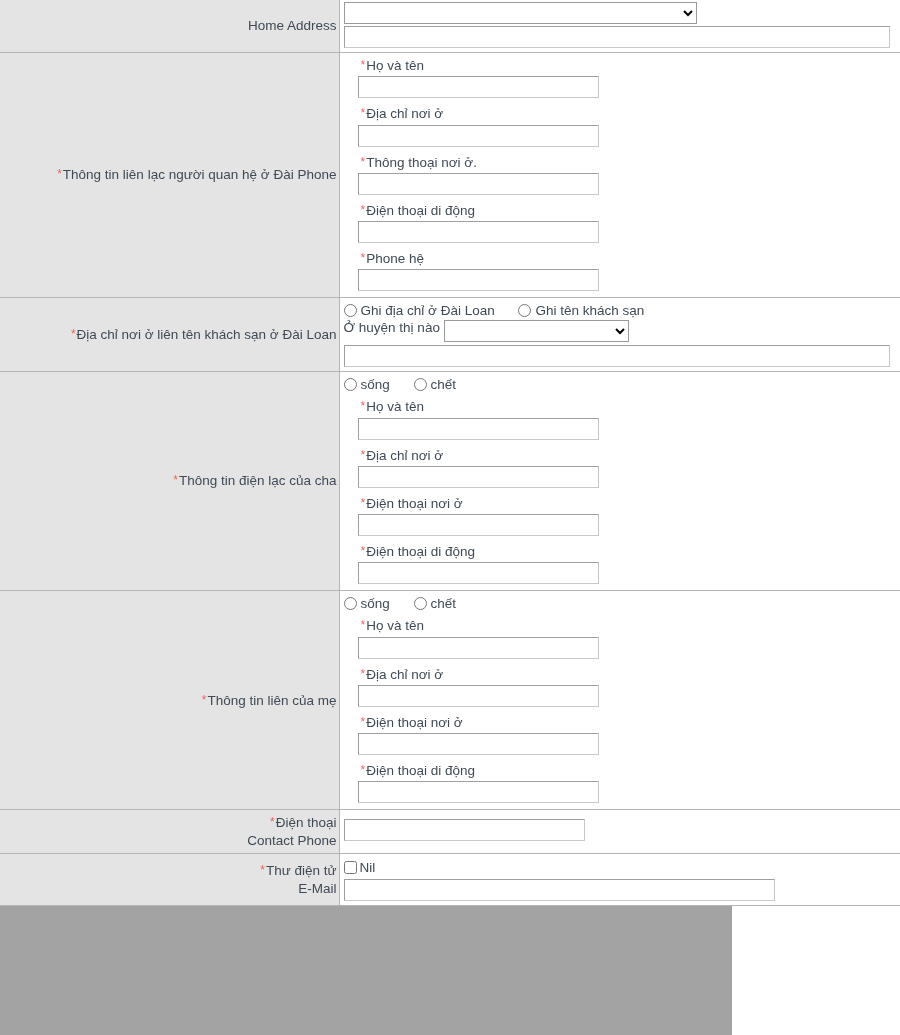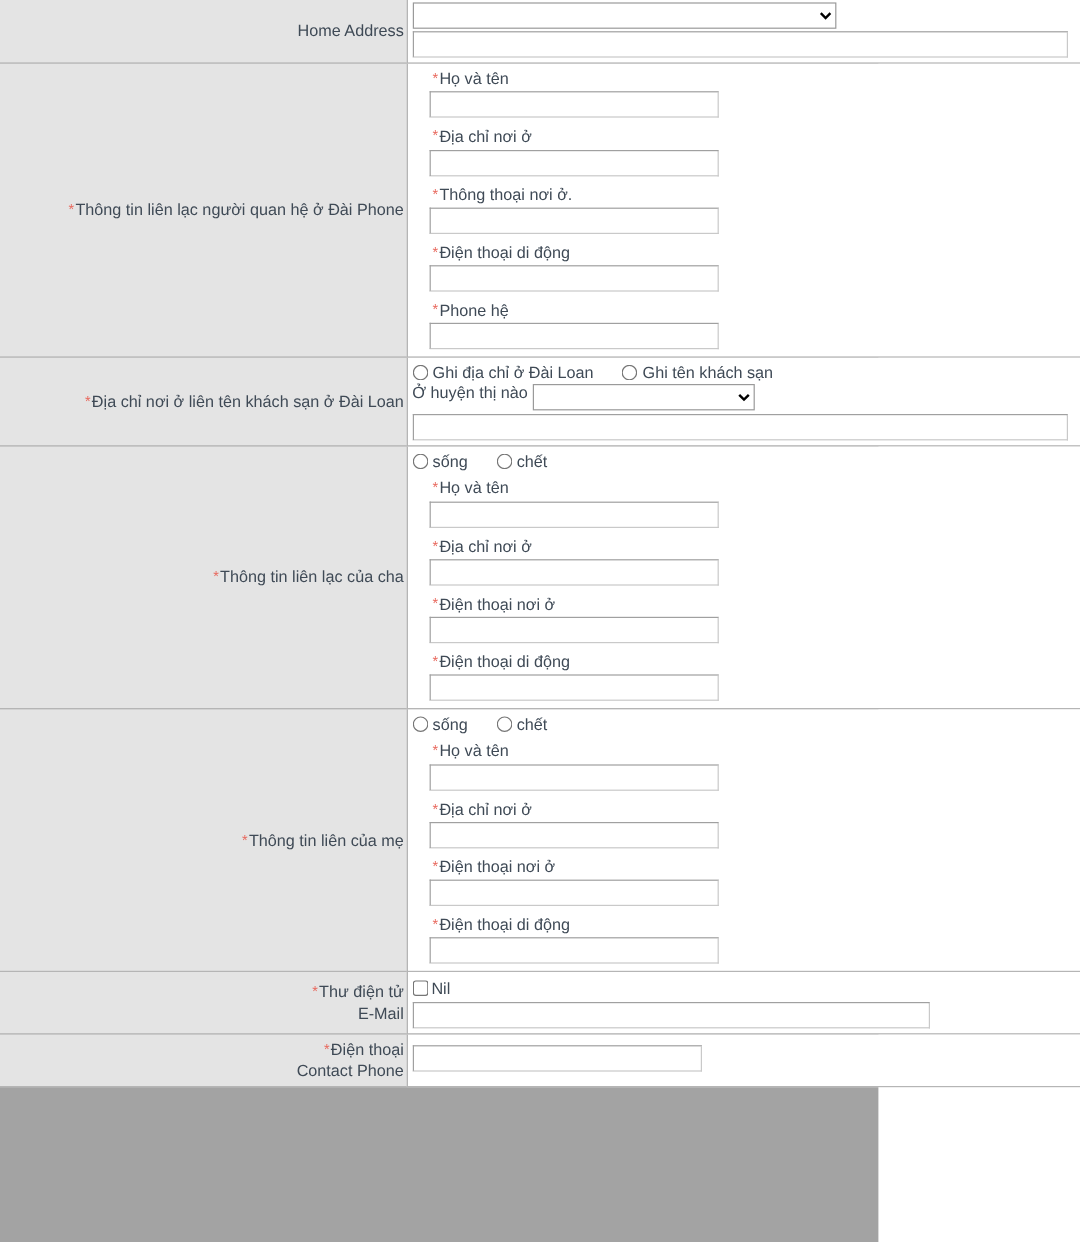--- a/index.html
+++ b/index.html
@@ -206,21 +206,21 @@
         </select>
       </div>
       <div style="padding-left:4px;">
         <input class="txt wide" type="text" value="" style="">
       </div>
     </td>
   </tr>
 
   <tr>
     <td class="label-cell">
-      <span class="req">*</span><span>Thông tin liên lạc của cha</span>
+      <span class="req">*</span><span>Thông tin điện lạc của cha</span>
     </td>
     <td class="field-cell">
       <div class="radio-row">
         <label>
           <input type="radio" name="fatherstatus" style=""><span>sống</span>
         </label>
         <label>
           <input type="radio" name="fatherstatus" style=""><span>chết</span>
         </label>
       </div>
@@ -273,49 +273,49 @@
         <input class="txt" type="text" value="" style="">
 
         <div class="fieldlabel">
           <span class="req">*</span><span>Điện thoại nơi ở</span>
         </div>
         <input class="txt" type="text" value="" style="">
 
         <div class="fieldlabel">
           <span class="req">*</span><span>Điện thoại di động</span>
         </div>
+        <input class="txt" type="text" value="" style="">
+      </div>
+    </td>
+  </tr>
+
+  <tr>
+    <td class="label-cell">
+      <span class="req">*</span><span>Điện thoại</span>
+      <span class="label-line2">Contact Phone</span>
+    </td>
+    <td class="field-cell">
+      <div style="padding:8px 0 8px 4px;">
         <input class="txt" type="text" value="" style="">
       </div>
     </td>
   </tr>
 
   <tr>
     <td class="label-cell">
       <span class="req">*</span><span>Thư điện tử</span>
       <span class="label-line2">E-Mail</span>
     </td>
     <td class="field-cell">
       <div class="check-row">
         <label>
           <input type="checkbox" style=""><span>Nil</span>
         </label>
       </div>
       <div style="padding-left:4px;">
         <input class="txt email" type="text" value="" style="">
-      </div>
-    </td>
-  </tr>
-
-  <tr>
-    <td class="label-cell">
-      <span class="req">*</span><span>Điện thoại</span>
-      <span class="label-line2">Contact Phone</span>
-    </td>
-    <td class="field-cell">
-      <div style="padding:8px 0 8px 4px;">
-        <input class="txt" type="text" value="" style="">
       </div>
     </td>
   </tr>
 
 </tbody>
 </table>
 </div>
 
 </body></html>

